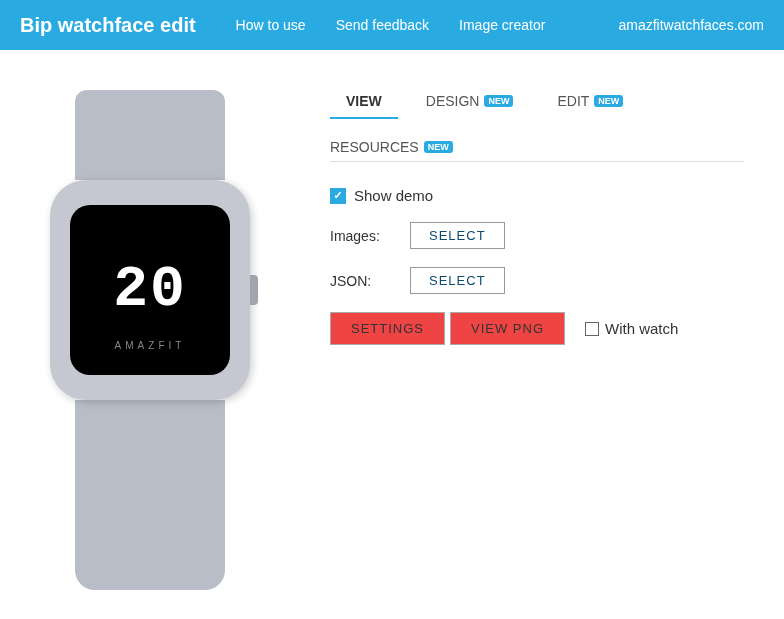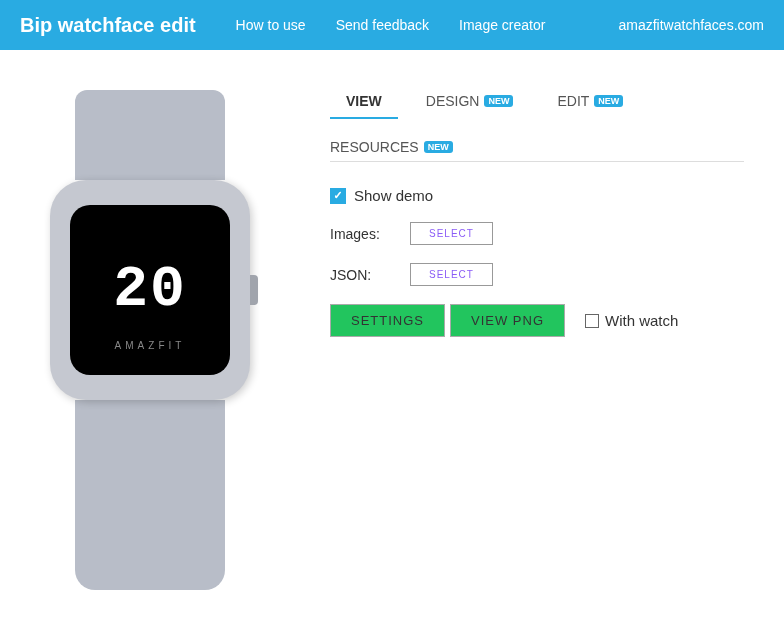--- a/index.html
+++ b/index.html
@@ -207,27 +207,27 @@
     .checkbox-label {
       font-size: 15px;
       color: #333;
     }
 
     
     .btn-select {
       background: white;
       border: 1px solid #999;
       padding: 5px 18px;
-      font-size: 10px;
-      cursor: pointer;
-      color: #8b5cf6;
+      font-size: 13px;
+      cursor: pointer;
+      color: #0c4a6e;
       letter-spacing: 1px;
     }
     .btn-action {
-      background: #22c55e;
+      background: #ef4444;
       border: 1px solid #aaa;
       padding: 8px 20px;
       font-size: 13px;
       cursor: pointer;
       color: #333;
       letter-spacing: 1px;
       font-weight: 500;
     }
 
     

